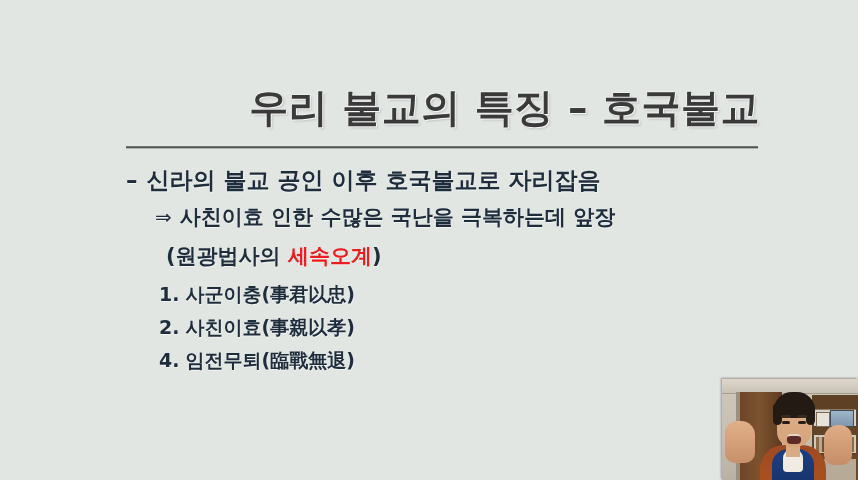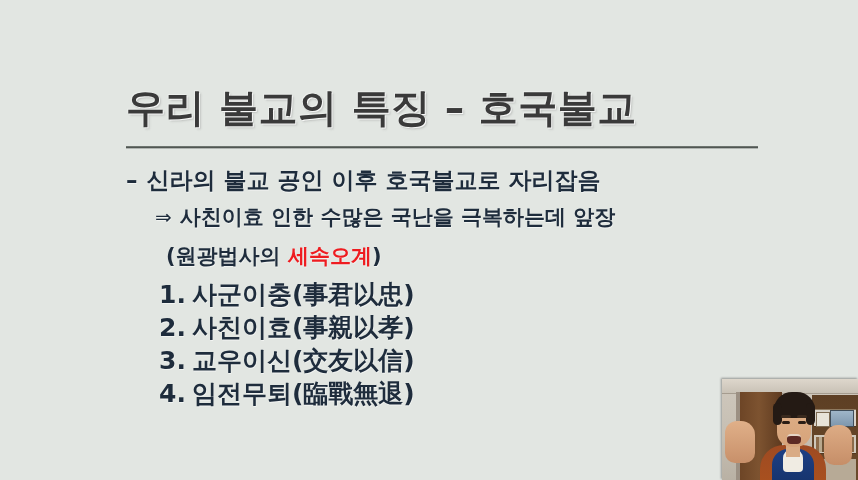--- a/index.html
+++ b/index.html
@@ -29,20 +29,21 @@
     font-size: 39px;
     font-weight: bold;
     color: #3a3a3a;
     letter-spacing: 0.5px;
     line-height: 48px;
     white-space: nowrap;
     text-shadow:
       1px 1px 0 rgba(255,255,255,0.85),
       -1px -1px 0 rgba(255,255,255,0.35),
       2px 2px 2px rgba(120,120,120,0.30);
+    text-align: right;
   }
   #title-rule {
     position: absolute;
     left: 126px;
     top: 146px;
     width: 632px;
     height: 3px;
     background: linear-gradient(to bottom,
         #8e9590 0%, #4a504c 35%, #555b57 60%, #f2f5f2 100%);
   }
@@ -93,21 +94,21 @@
     text-shadow: 0.5px 0.5px 0 rgba(255,255,255,0.45);
   }
 
   
   #numbered-list {
     position: absolute;
     left: 159px;
     top: 281px;
   }
   .list-item {
-    font-size: 25px;
+    font-size: 19px;
     font-weight: bold;
     color: #1e2c3c;
     height: 33px;
     line-height: 27px;
     white-space: nowrap;
     text-shadow: 0.5px 0.5px 0 rgba(255,255,255,0.55);
   }
   .list-item .num { margin-right: 6px; }
   .list-item .hanja { letter-spacing: 0px; }
 
@@ -280,23 +281,20 @@
     <div class="line" id="line-3">
       <span>(원광법사의 </span><span class="hl-red">세속오계</span><span>)</span>
     </div>
 
     <div id="numbered-list">
       <div class="list-item">
         <span class="num">1.</span><span>사군이충</span><span class="hanja">(事君以忠)</span>
       </div>
       <div class="list-item">
         <span class="num">2.</span><span>사친이효</span><span class="hanja">(事親以孝)</span>
-      </div>
-      <div class="list-item">
-        <span class="num">3.</span><span>교우이신</span><span class="hanja">(交友以信)</span>
       </div>
       <div class="list-item">
         <span class="num">4.</span><span>임전무퇴</span><span class="hanja">(臨戰無退)</span>
       </div>
     </div>
 
   </div>
 
   <div id="webcam">
     <div id="webcam-scene">

